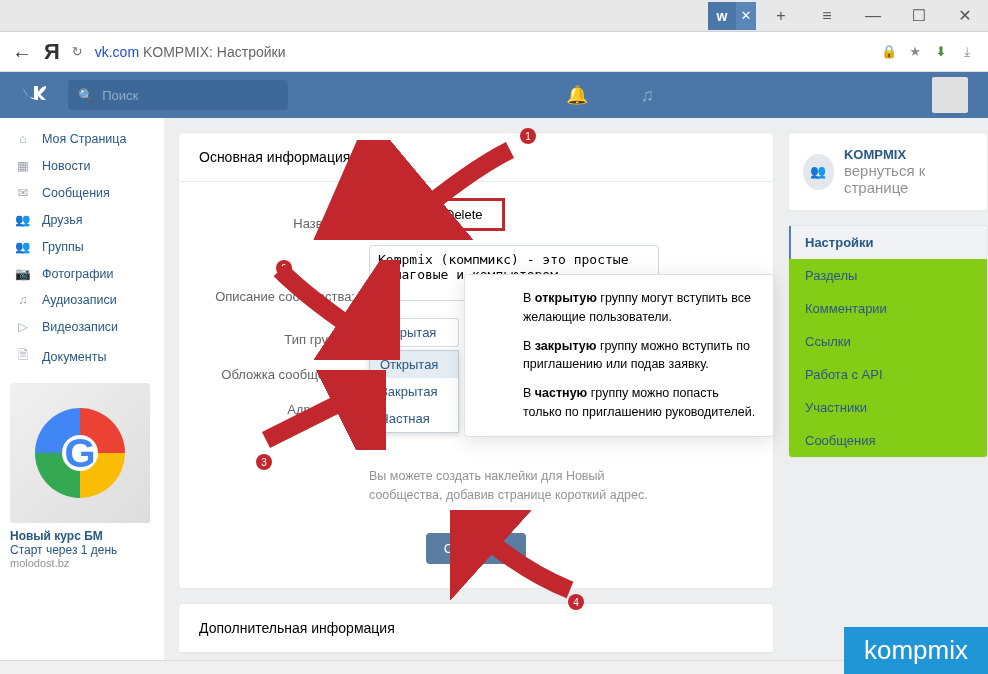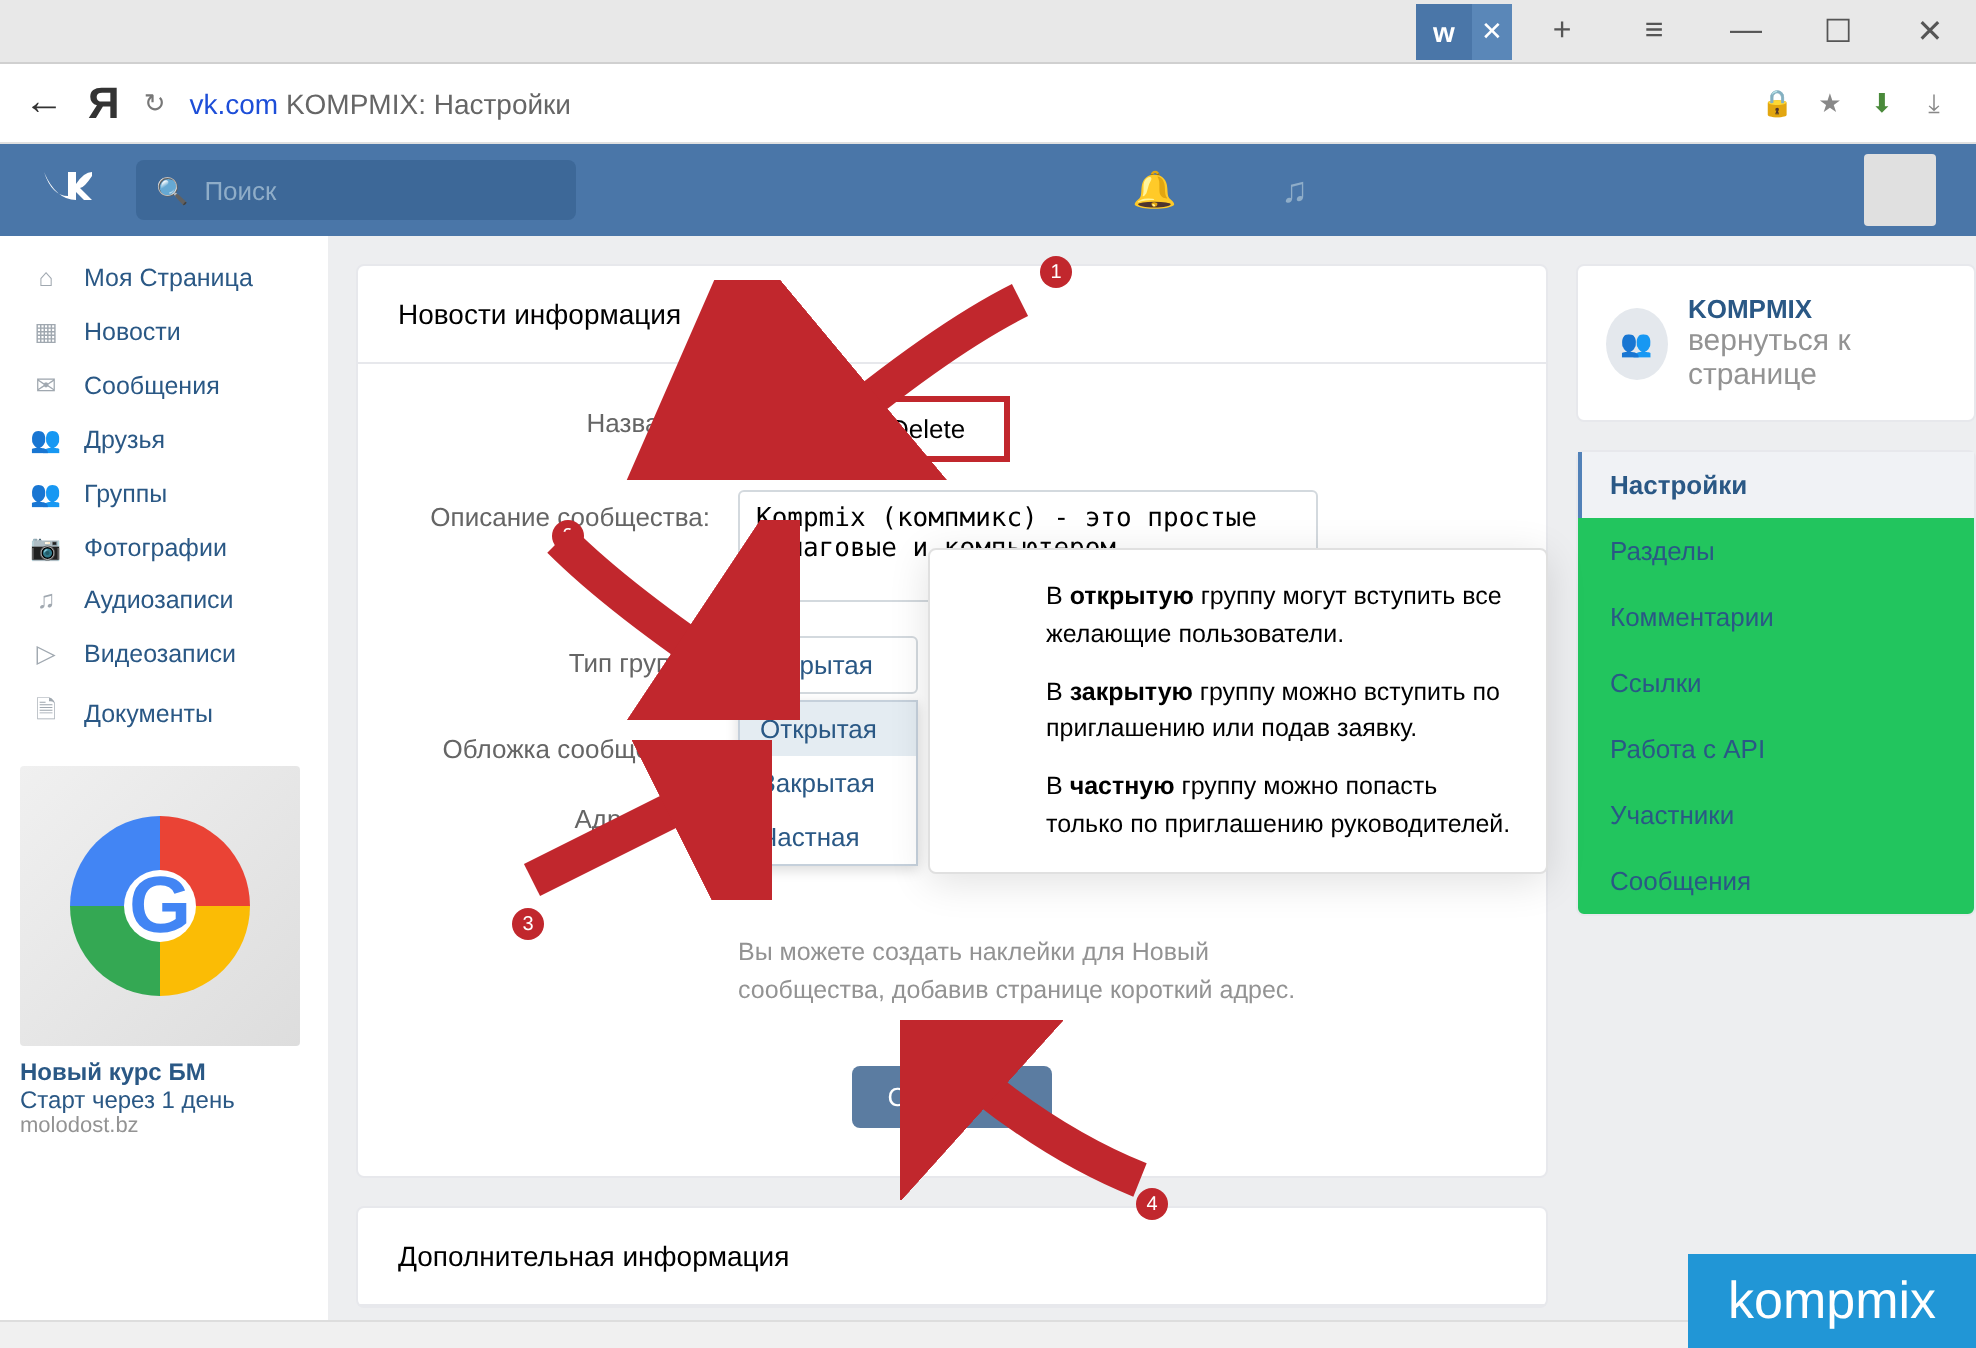--- a/index.html
+++ b/index.html
@@ -42,42 +42,42 @@
 .goog-ball::after{content:"";position:absolute;width:36px;height:36px;background:#fff;border-radius:50%;}
 .left-ad-title { color: #2a5885; font-weight: bold; font-size: 12px; margin-top: 6px; }
 .left-ad-sub { color: #2a5885; font-size: 12px; }
 .left-ad-src { color: #939393; font-size: 11px; margin-top: 0; }
 
 .main-col { flex: 1; padding: 14px 0 14px 14px; display: flex; gap: 14px; position: relative; }
 .content { flex: 1; }
 .panel { background: #fff; border: 1px solid #e7e8ec; border-radius: 4px; margin-bottom: 14px; }
 .panel-header { padding: 16px 20px; font-size: 14px; color: #000; border-bottom: 1px solid #e7e8ec; }
 .panel-body { padding: 16px 20px; }
-.form-row { display: flex; align-items: flex-start; margin-bottom: 14px; }
+.form-row { display: flex; align-items: flex-end; margin-bottom: 14px; }
 .form-label { width: 170px; text-align: right; padding-right: 14px; color: #656565; padding-top: 6px; font-size: 13px; }
 .form-field { flex: 1; position: relative; }
 .text-input { border: 1px solid #d3d9de; border-radius: 3px; padding: 6px 8px; font-size: 13px; width: 290px; }
 .red-box { border: 3px solid #c1272d; display: inline-block; }
 .textarea { border: 1px solid #d3d9de; border-radius: 3px; padding: 6px 8px; font-size: 13px; width: 290px; height: 56px; resize: none; }
 .select-open { position: relative; width: 90px; }
 .select-current { border: 1px solid #d3d9de; border-radius: 3px; padding: 6px 8px; color: #2a5885; background: #fff; }
 .dropdown { position: absolute; top: 32px; left: 0; background: #fff; border: 1px solid #c5d0db; box-shadow: 0 2px 6px rgba(0,0,0,.15); width: 90px; z-index: 10; }
 .dropdown-item { padding: 6px 10px; color: #2a5885; cursor: pointer; font-size: 13px; }
 .dropdown-item.sel { background: #e4ecf2; }
 .hint-text { color: #939393; font-size: 12.5px; margin-left: 170px; margin-top:50px; line-height:1.5; max-width:300px; }
 .save-row { text-align: center; margin-top: 28px; margin-bottom: 8px; }
 .save-btn { background: #5b7ca1; color: #fff; border: none; padding: 8px 18px; border-radius: 4px; font-size: 13px; cursor: pointer; }
 
 
 .right-col { width: 200px; }
 .group-card { background: #fff; border: 1px solid #e7e8ec; border-radius: 4px; padding: 14px; display: flex; align-items: center; gap: 10px; margin-bottom: 14px; }
 .group-avatar { width: 36px; height: 36px; border-radius: 50%; background: #e4e8ed; display:flex;align-items:center;justify-content:center;color:#99a2ad; }
 .group-name { color: #2a5885; font-weight: bold; font-size: 13px; }
 .group-back { color: #939393; font-size: 15px; }
-.settings-nav { background: #22c55e; border: 1px solid #e7e8ec; border-radius: 4px; }
+.settings-nav { background: #84cc16; border: 1px solid #e7e8ec; border-radius: 4px; }
 .settings-nav-item { padding: 9px 14px; color: #2a5885; font-size: 13px; cursor: pointer; border-left: 2px solid transparent; }
 .settings-nav-item.active { border-left: 2px solid #5181b8; font-weight: bold; background: #f0f2f5; }
 
 
 .tooltip { position: absolute; background: #fff; border: 1px solid #e0e0e0; box-shadow: 0 4px 20px rgba(0,0,0,.12); border-radius: 4px; padding: 14px 16px; width: 310px; font-size: 12.5px; line-height: 1.5; z-index: 20; }
 .tooltip p { margin-bottom: 10px; margin-left: 42px; }
 .tooltip p:last-child { margin-bottom: 0; }
 .tooltip b { font-weight: bold; }
 
 
@@ -188,21 +188,21 @@
       </div>
       <div class="left-ad-title">Новый курс БМ</div>
       <div class="left-ad-sub">Старт через 1 день</div>
       <div class="left-ad-src">molodost.bz</div>
     </div>
   </div>
 
   <div class="main-col">
     <div class="content">
       <div class="panel">
-        <div class="panel-header">Новости информация</div>
+        <div class="panel-header">Основная информация</div>
         <div class="panel-body">
           <div class="form-row">
             <div class="form-label">Название:</div>
             <div class="form-field">
               <span class="red-box">
                 <input class="text-input" style="width: 130px; border: none;" value="KOMPMIX Delete">
               </span>
             </div>
           </div>
           <div class="form-row">

